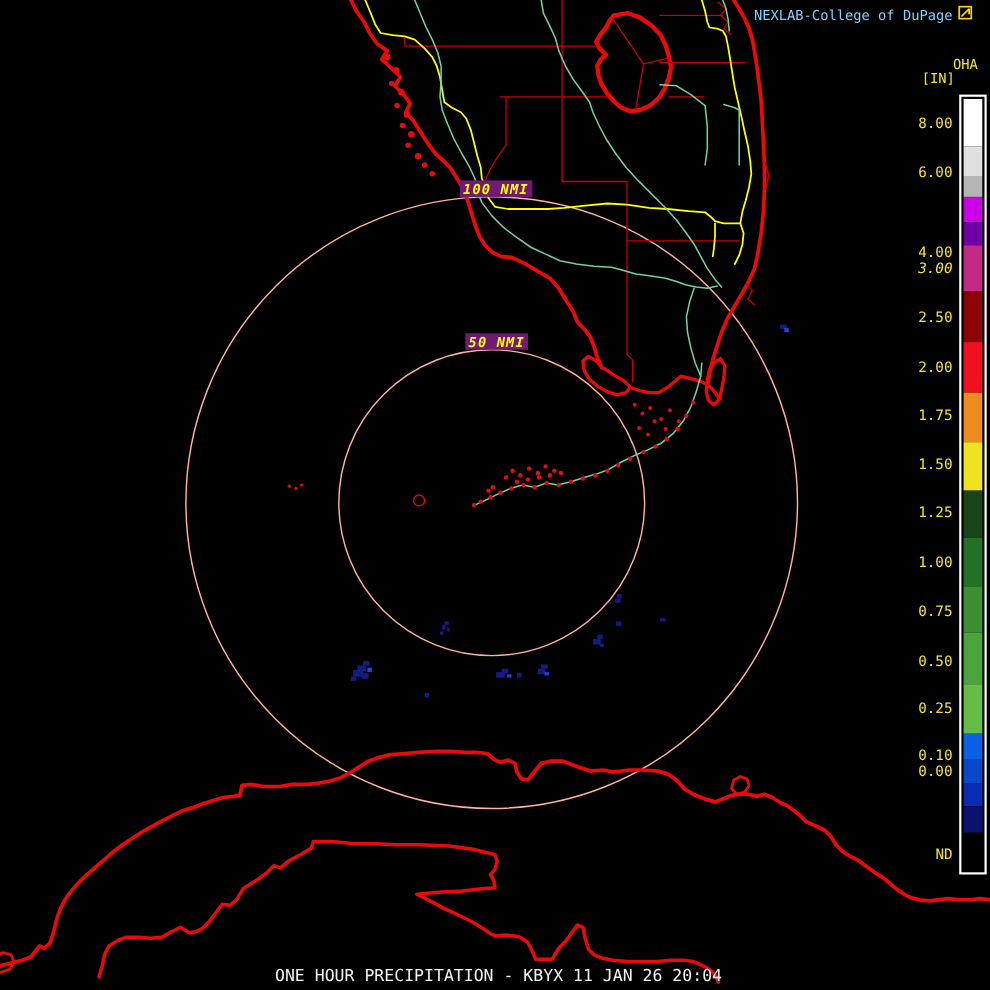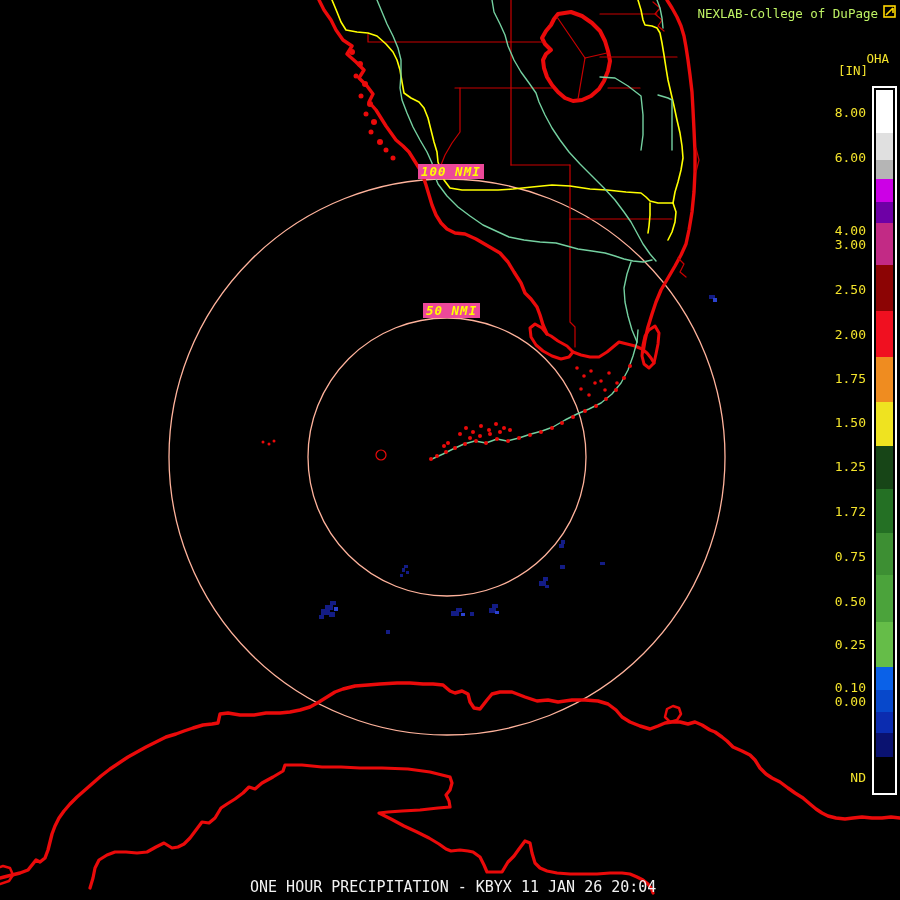--- a/index.html
+++ b/index.html
@@ -1,30 +1,30 @@
 <!DOCTYPE html>
 <html><head>
 <meta charset="utf-8">
 <style>
   html,body{margin:0;padding:0;background:#000;}
   .screen{position:relative;width:900px;height:900px;background:#000;overflow:hidden;
           font-family:"DejaVu Sans Mono","Liberation Mono",monospace;}
   svg.map{position:absolute;left:0;top:0;}
-  .brand{position:absolute;top:5px;right:4px;display:flex;align-items:center;gap:5px;
-         color:#bef264;font-size:12.5px;letter-spacing:0px;}
+  .brand{position:absolute;top:5px;right:16px;display:flex;align-items:center;gap:5px;
+         color:#7dd3fc;font-size:12.5px;letter-spacing:0px;}
   .oha{position:absolute;top:51px;right:11px;color:#f4e42c;font-size:12.5px;}
   .units{position:absolute;top:63px;right:32px;color:#f4e42c;font-size:12.5px;}
   .legend-frame{position:absolute;left:872px;top:86px;width:25px;height:709px;
                 border:2px solid #ffffff;box-sizing:border-box;background:#000;}
   .legend-layer{position:absolute;left:0;top:0;width:900px;height:900px;pointer-events:none;}
   .legend-layer .seg{position:absolute;left:876px;width:17px;}
   .legend-layer .scale-label{position:absolute;right:34px;height:16px;line-height:16px;
                 color:#f4e42c;font-size:13px;}
   .ring-label{position:absolute;color:#ffff00;font-size:12.5px;font-weight:bold;
-              font-style:italic;background:#ec4899;padding:0 3px;letter-spacing:1px;}
+              font-style:italic;background:#701a75;padding:0 3px;letter-spacing:1px;}
   .ring-label.r100{left:418px;top:164px;}
   .ring-label.r50{left:423px;top:303px;}
   .caption{position:absolute;left:250px;top:878px;color:#f2f2f2;font-size:15px;}
   .logo{display:inline-block;}
 </style>
 </head>
 <body>
 
 <div class="screen">
 
@@ -192,27 +192,27 @@
       <div class="seg" style="top: 575px; height: 47px; background: rgb(75, 163, 59);"></div>
       <div class="seg" style="top: 622px; height: 45px; background: rgb(101, 189, 72);"></div>
       <div class="seg" style="top: 667px; height: 23px; background: rgb(10, 97, 232);"></div>
       <div class="seg" style="top: 690px; height: 22px; background: rgb(7, 72, 203);"></div>
       <div class="seg" style="top: 712px; height: 21px; background: rgb(11, 44, 176);"></div>
       <div class="seg" style="top: 733px; height: 24px; background: rgb(10, 18, 112);"></div>
       <div class="seg" style="top: 757px; height: 33px; background: rgb(0, 0, 0);"></div>
       <div class="scale-label" style="top: 105px;">8.00</div>
       <div class="scale-label" style="top: 150px;">6.00</div>
       <div class="scale-label" style="top: 195px; margin-top: 28px;">4.00</div>
-      <div class="scale-label" style="top: 237px;">3.00</div>
+      <div class="scale-label" style="top: 237px; font-style: italic;">3.00</div>
       <div class="scale-label" style="top: 282px;">2.50</div>
       <div class="scale-label" style="top: 327px; margin-left: 12px;">2.00</div>
       <div class="scale-label" style="top: 371px;">1.75</div>
       <div class="scale-label" style="top: 415px;">1.50</div>
       <div class="scale-label" style="top: 459px;">1.25</div>
-      <div class="scale-label" style="top: 504px;">1.72</div>
+      <div class="scale-label" style="top: 504px;">1.00</div>
       <div class="scale-label" style="top: 549px; margin-left: 32px;">0.75</div>
       <div class="scale-label" style="top: 594px;">0.50</div>
       <div class="scale-label" style="top: 637px;">0.25</div>
       <div class="scale-label" style="top: 680px;">0.10</div>
       <div class="scale-label" style="top: 694px;">0.00</div>
       <div class="scale-label" style="top: 770px;">ND</div>
     </div>
 
   <div class="caption">ONE HOUR PRECIPITATION - KBYX 11 JAN 26 20:04</div>
 

